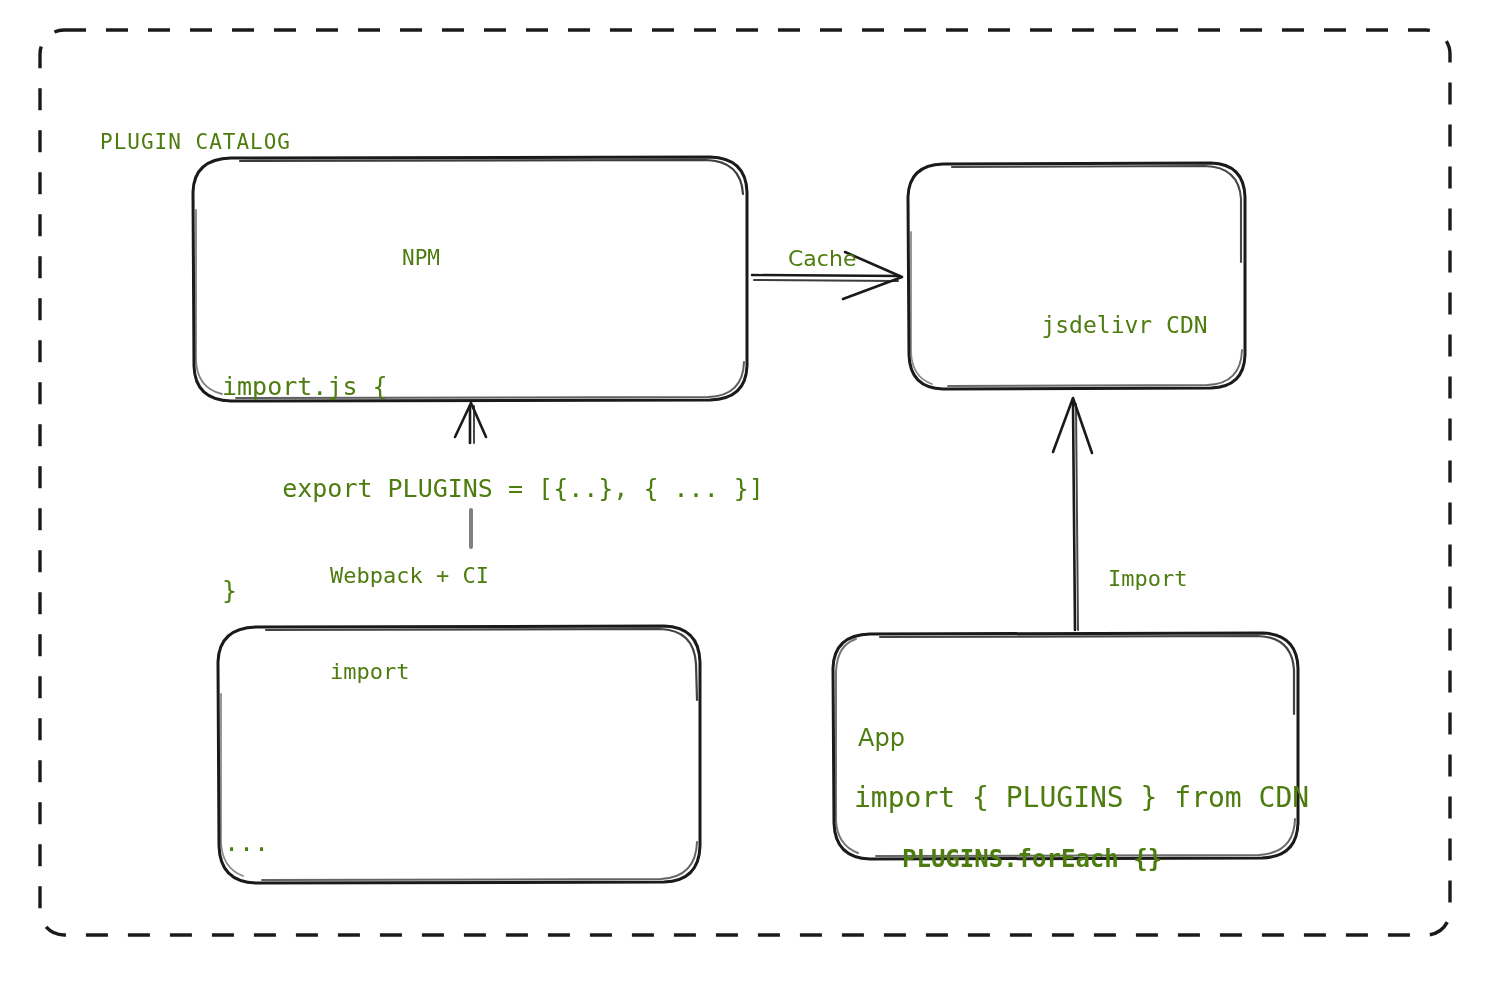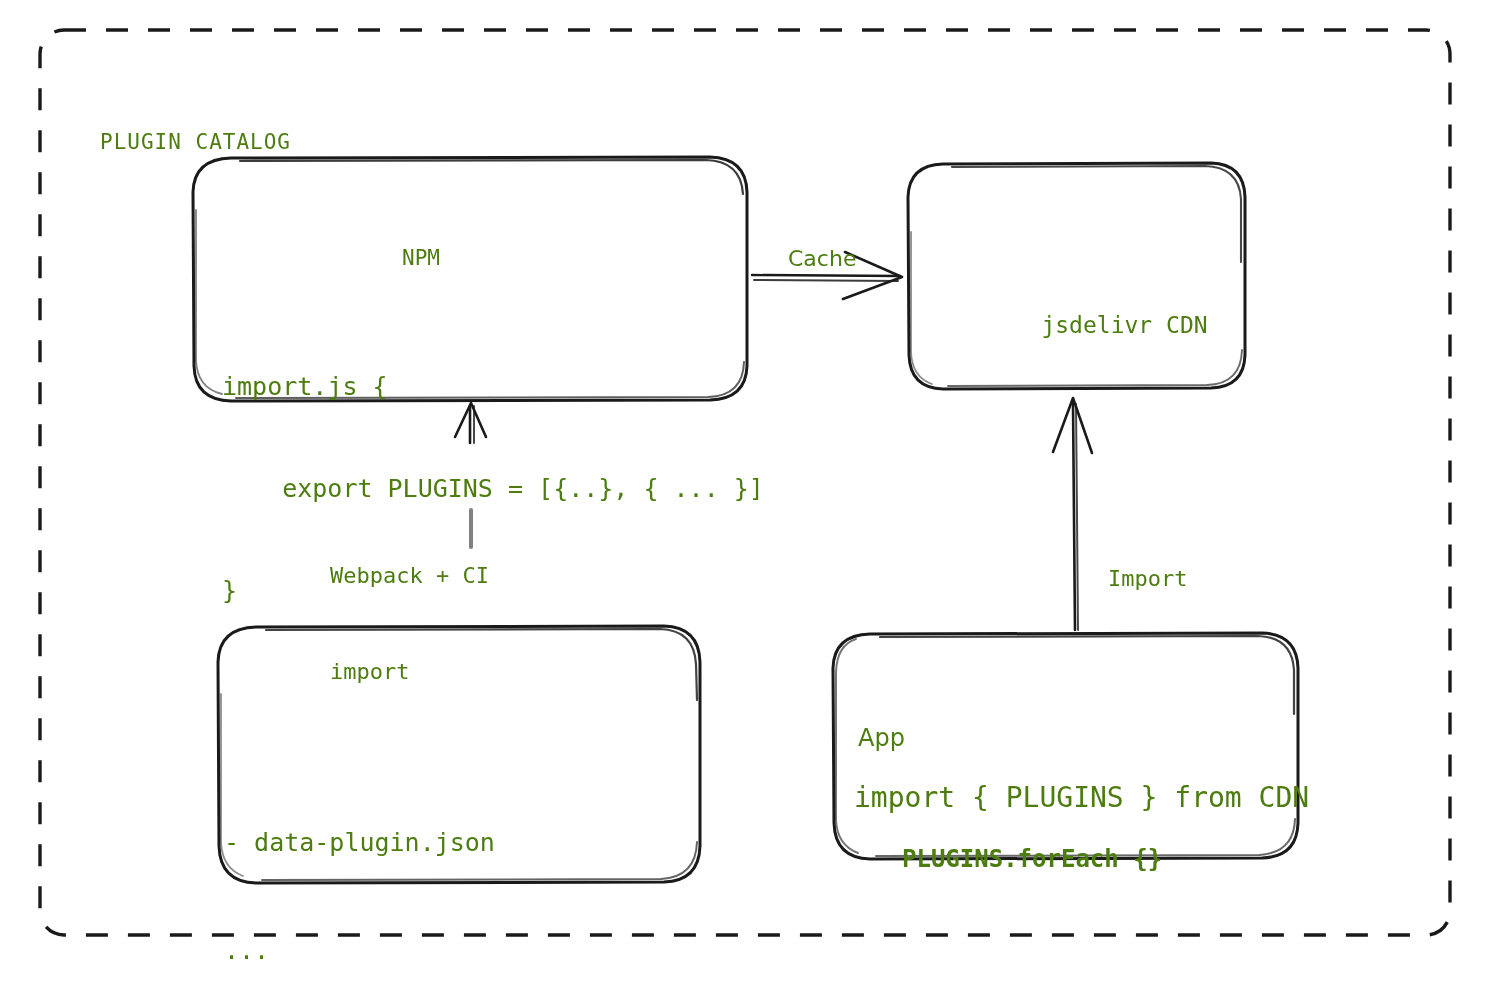--- a/index.html
+++ b/index.html
@@ -201,21 +201,20 @@
   <div class="txt sans" id="cache-label">Cache</div>
 
   <div class="txt mono" id="webpack-label">
     <div>Webpack + CI</div>
     <div>import</div>
   </div>
 
   <div class="txt mono" id="import-label">Import</div>
 
   <div class="txt mono" id="repo-list">
-    <div>- data-plugin.json</div>
     <div>...</div>
   </div>
 
   <div class="txt sans" id="app-title">App</div>
   <div class="txt mono" id="app-code">import { PLUGINS } from CDN</div>
   <div class="txt mono" id="app-code2">PLUGINS.forEach {}</div>
 
 </div>
 
 </body></html>

